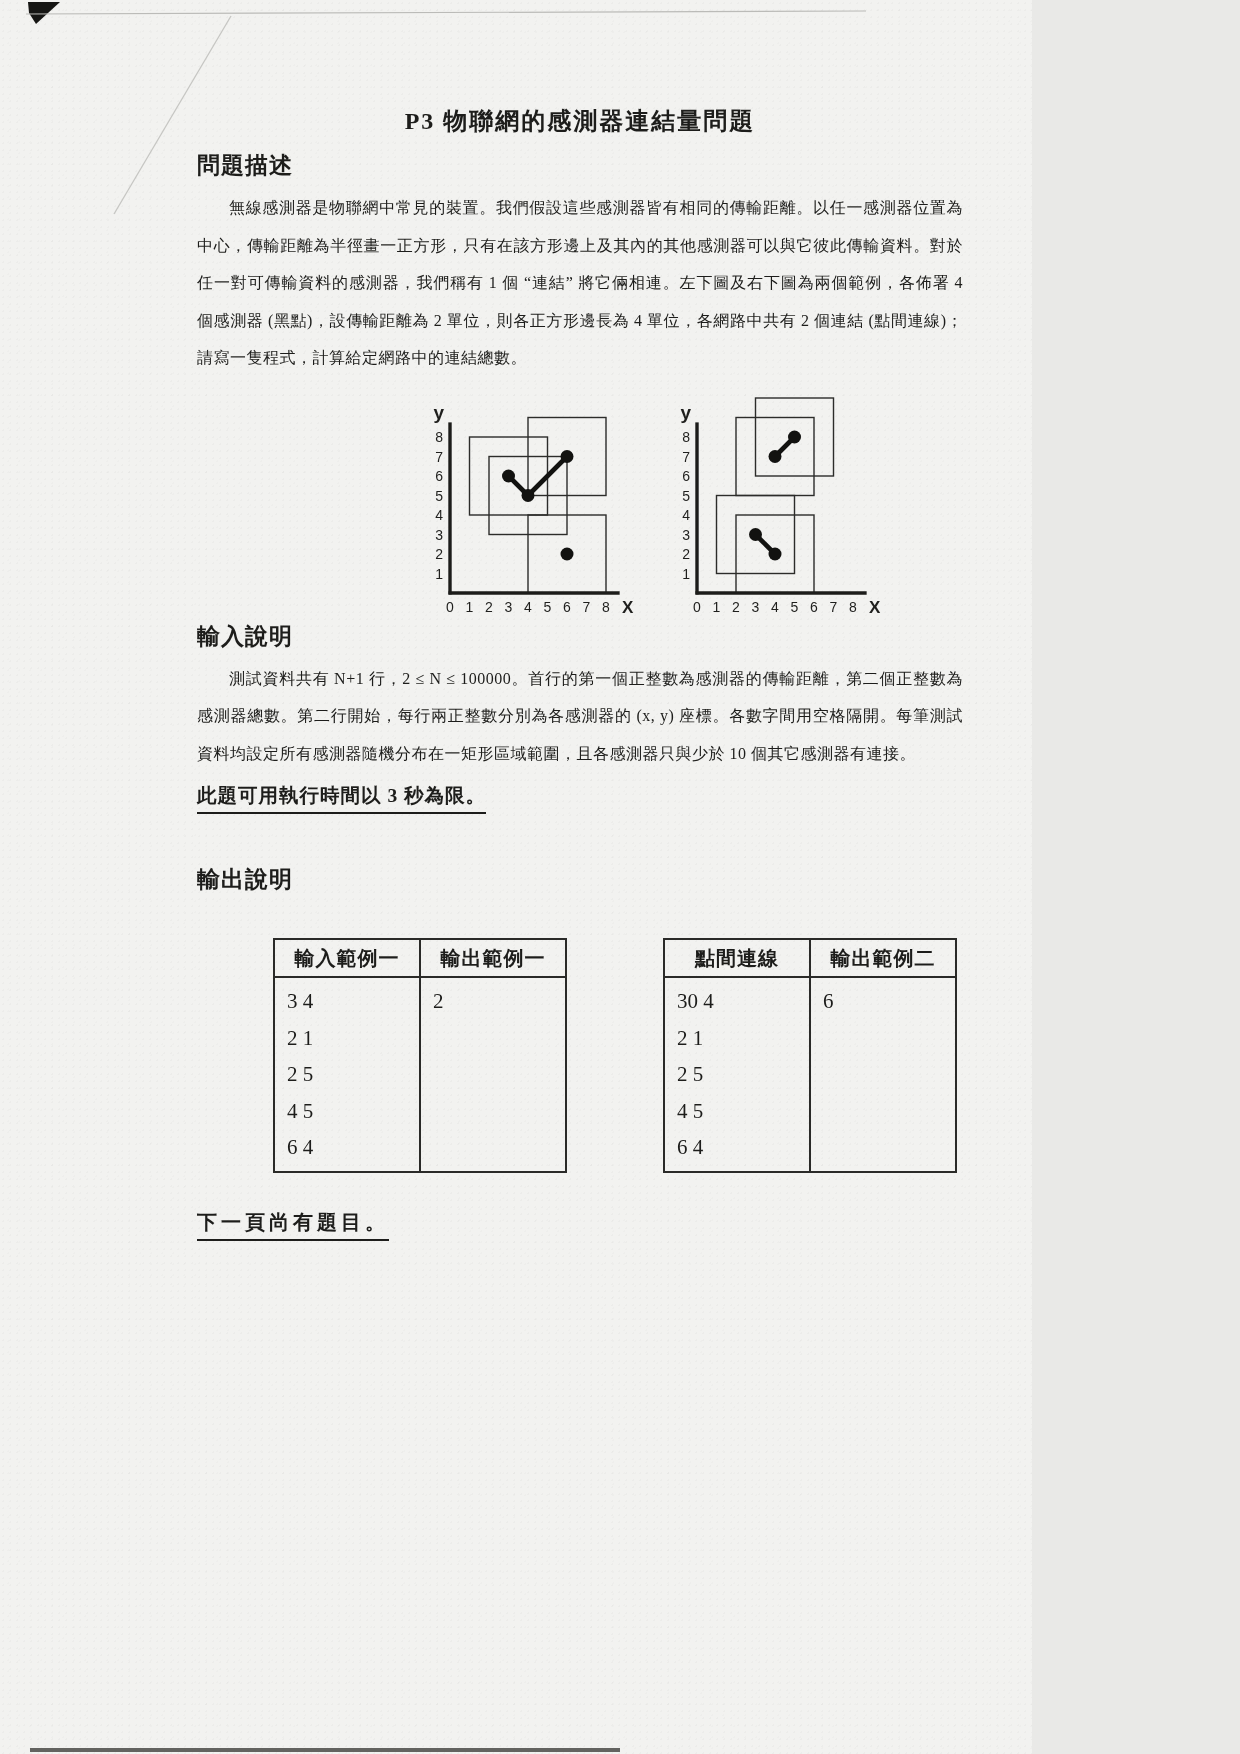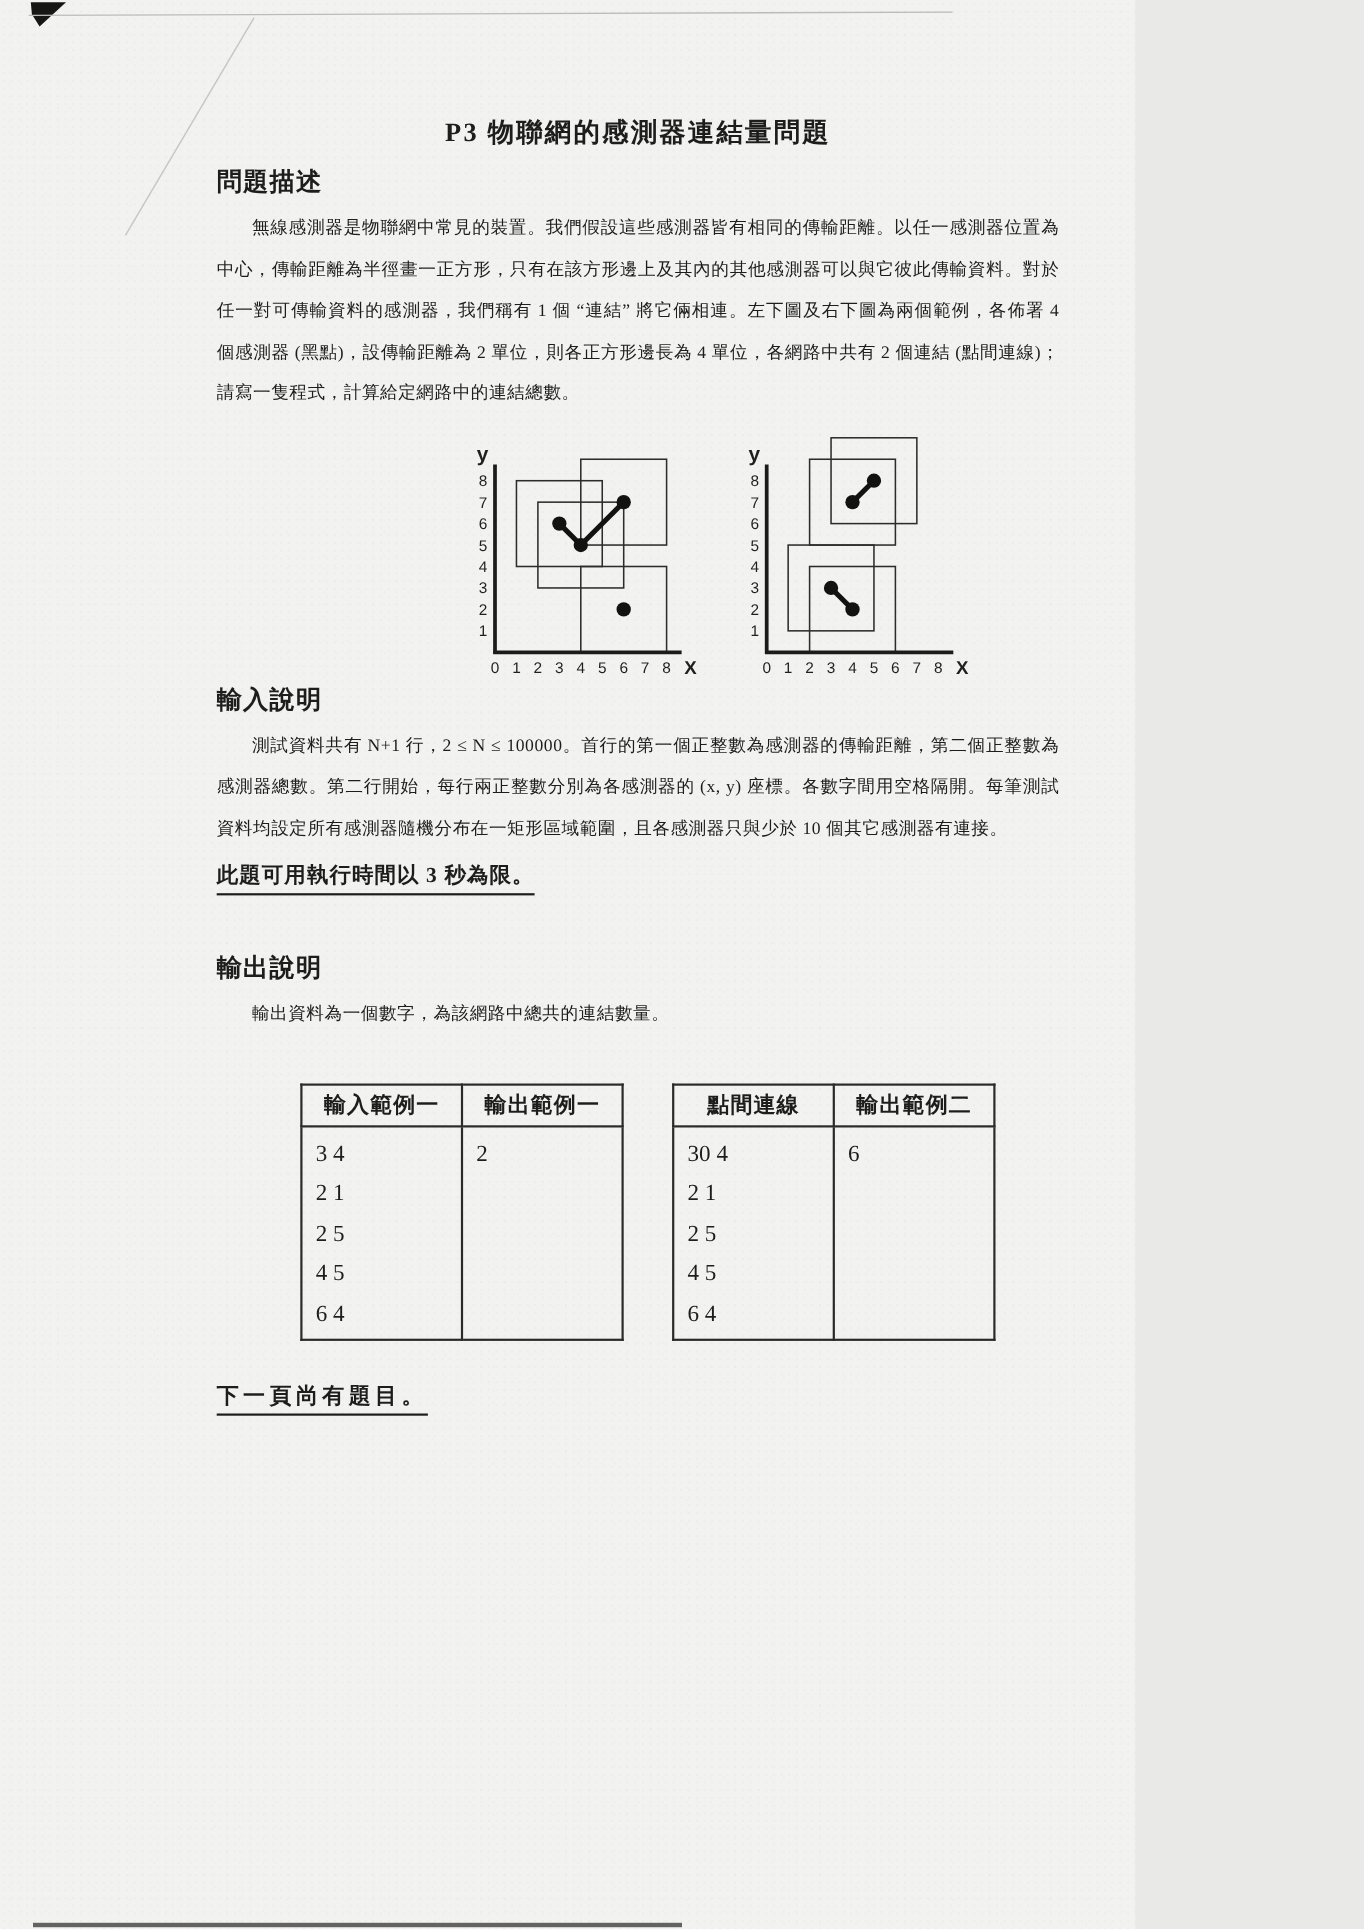--- a/index.html
+++ b/index.html
@@ -37,21 +37,21 @@
     display:flex; gap:33px; padding-left:225px; margin-top:6px;
   }
   .figure { display:block; }
   .figure text { font-family:"Liberation Sans","DejaVu Sans",sans-serif; fill:#1f1f1d; }
   .input-section { margin-top:2px; }
   .time-limit {
     margin-top:10px; font-size:19.5px; font-weight:bold; letter-spacing:1px;
     width:fit-content; border-bottom:2px solid #1d1d1b; padding-bottom:3px;
   }
   .output-section { margin-top:52px; }
-  .examples-row { display:flex; gap:44px; margin-top:44px; margin-left:76px; }
+  .examples-row { display:flex; gap:96px; margin-top:44px; margin-left:76px; }
   .example-table { border-collapse:collapse; }
   .example-table th {
     border:2px solid #2a2a28; width:146px; height:38px;
     font-size:20px; font-weight:bold; text-align:center; letter-spacing:1px;
     padding:2px 6px;
   }
   .example-table td {
     border:2px solid #2a2a28; width:146px; height:182px;
     vertical-align:top; padding:5px 12px;
     font-size:21px; line-height:36.5px;
@@ -150,21 +150,20 @@
     </div>
 
     <div class="input-section">
       <h2 class="sec-heading">輸入說明</h2>
       <p class="body-text">測試資料共有 N+1 行，2 ≤ N ≤ 100000。首行的第一個正整數為感測器的傳輸距離，第二個正整數為感測器總數。第二行開始，每行兩正整數分別為各感測器的 (x, y) 座標。各數字間用空格隔開。每筆測試資料均設定所有感測器隨機分布在一矩形區域範圍，且各感測器只與少於 10 個其它感測器有連接。</p>
       <p class="time-limit">此題可用執行時間以 3 秒為限。</p>
     </div>
 
     <div class="output-section">
       <h2 class="sec-heading">輸出說明</h2>
-      <p class="body-text">輸出資料為一個數字，為該網路中總共的連結數量。</p>
     </div>
 
     <div class="examples-row">
 
       <table class="example-table">
         <thead>
           <tr>
             <th>輸入範例一</th>
             <th>輸出範例一</th>
           </tr>

